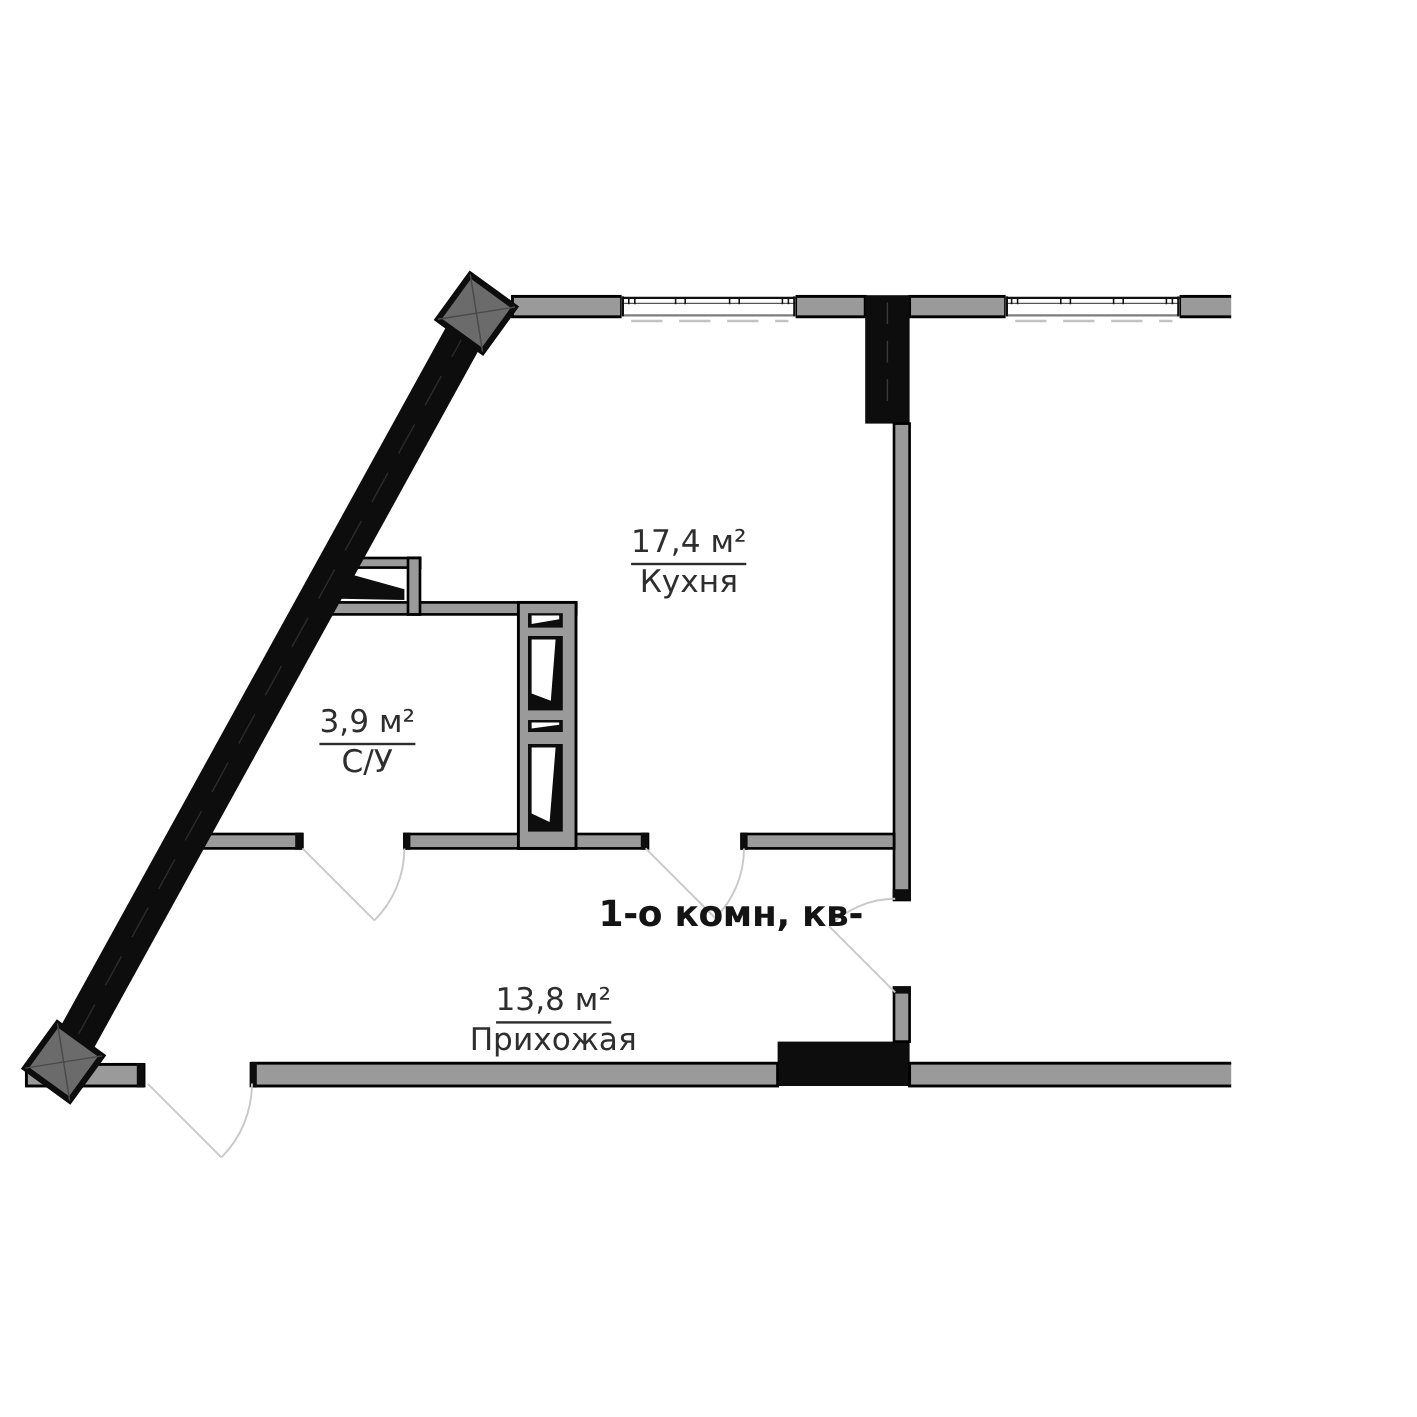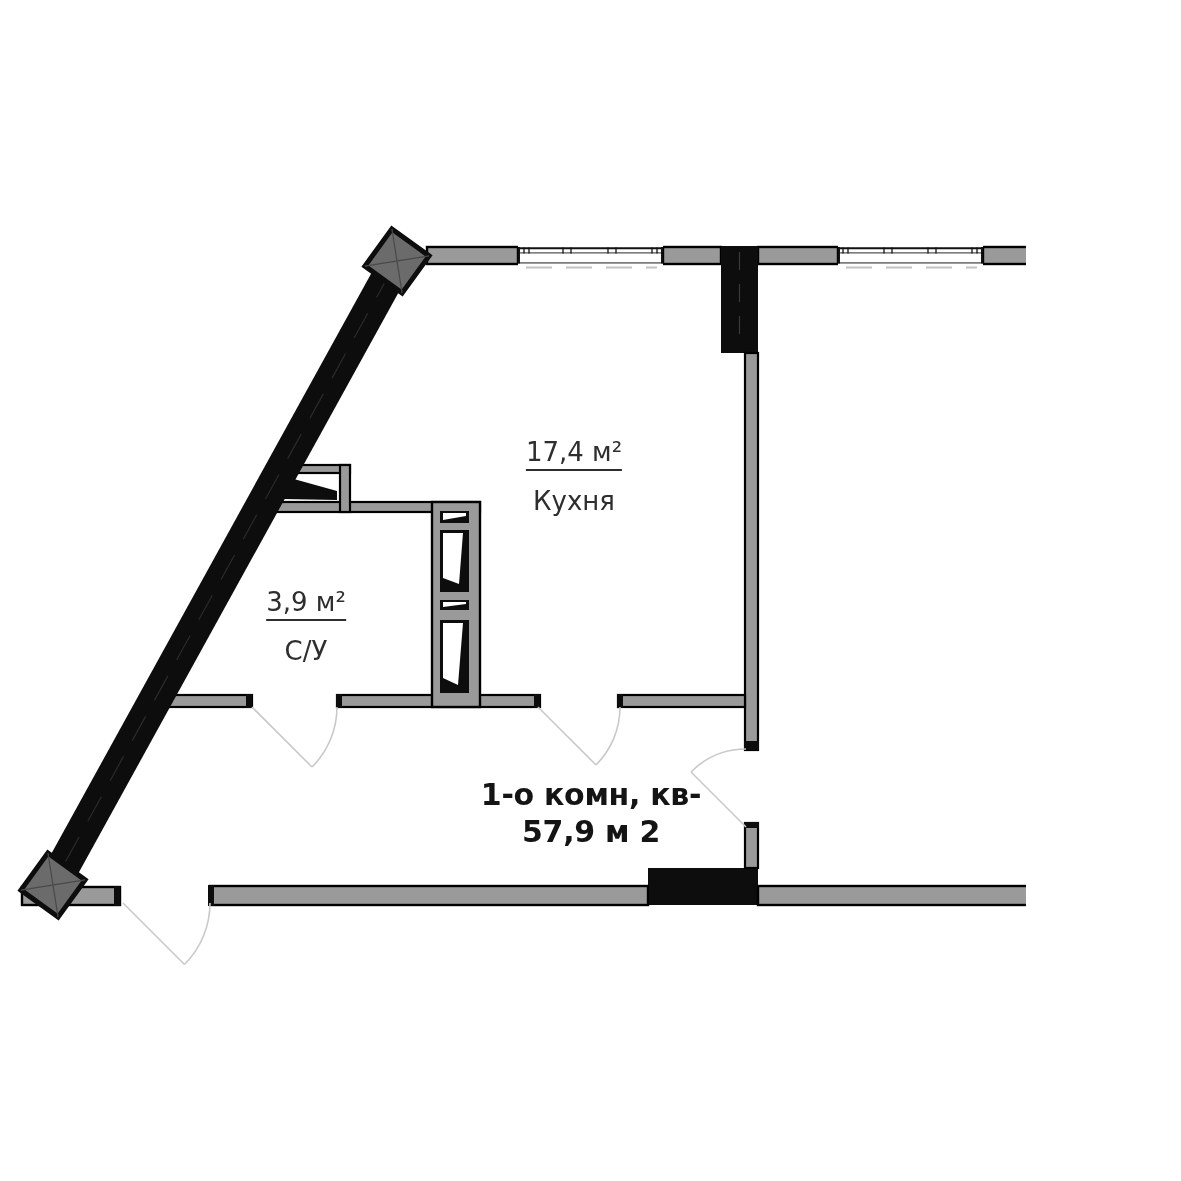--- a/index.html
+++ b/index.html
@@ -9,21 +9,21 @@
   }
   .plan-svg{position:absolute;left:0;top:0;}
   .room-label{
     position:absolute;transform:translateX(-50%);text-align:center;
     color:#2e2e2e;white-space:nowrap;line-height:1.15;
   }
   .area-value{
     font-size:26px;font-weight:500;
     border-bottom:2px solid #2e2e2e;padding-bottom:1px;display:inline-block;
   }
-  .room-name{font-size:26px;font-weight:400;margin-top:16px;}
+  .room-name{font-size:26px;font-weight:400;margin-top:0;}
   .plan-title{
     position:absolute;transform:translateX(-50%);text-align:center;
     color:#141414;font-size:30px;font-weight:700;line-height:37px;
     letter-spacing:-0.3px;white-space:nowrap;
   }
 </style>
 </head>
 <body>
 
 <div class="stage">
@@ -163,19 +163,22 @@
     <span class="area-value">17,4 м²</span>
     <div class="room-name">Кухня</div>
   </div>
 
   <div class="room-label" style="left:306px;top:588px;">
     <span class="area-value">3,9 м²</span>
     <div class="room-name">С/У</div>
   </div>
 
 
+  <div class="room-label" style="left:461px;top:820px;">
+    <span class="area-value">13,8 м²</span>
+    <div class="room-name">Прихожая</div>
+  </div>
 
-  <div class="plan-title" style="left:591px;top:744px;margin-top:32px;">
+  <div class="plan-title" style="left:609px;top:744px;">
     <div>1-о комн, кв-</div>
-    <div>57,9 м 2</div>
   </div>
 
 </div>
 
 </body></html>

